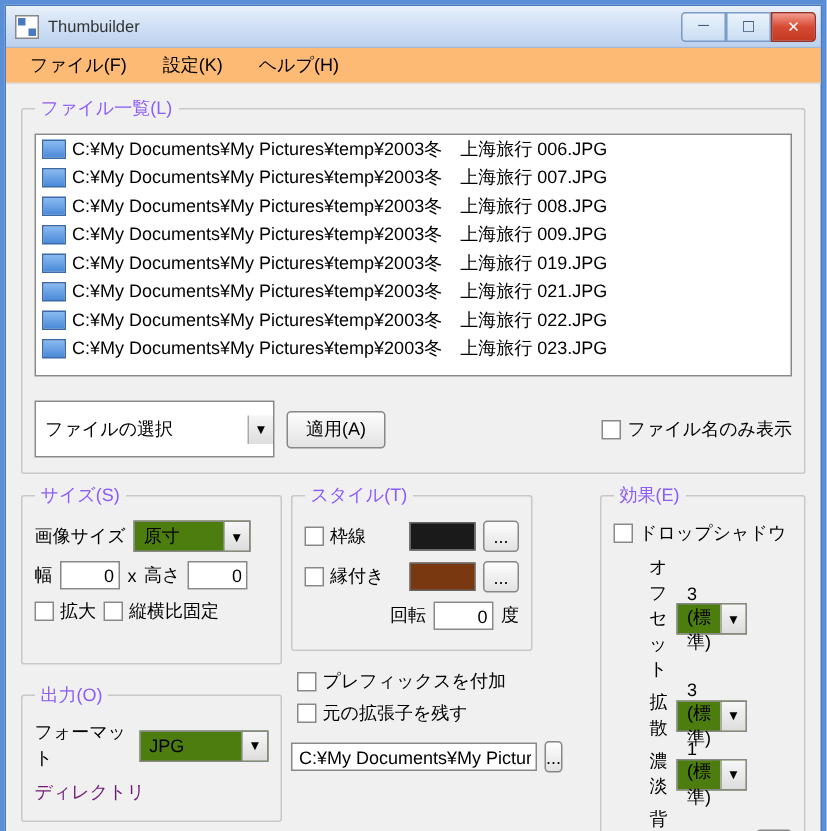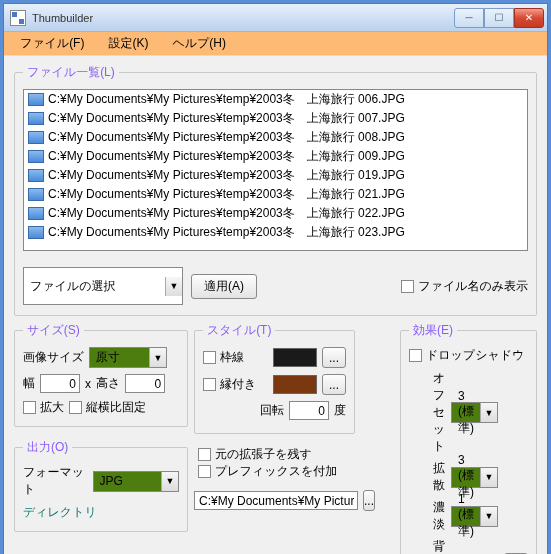--- a/index.html
+++ b/index.html
@@ -36,21 +36,21 @@
 .col-mid { width:161px; }
 .col-right { flex:1;padding-left:39px; }
 .form-row { display:flex; align-items:center; gap:5px; margin-bottom:6px; }
 .num-input { width:40px; height:19px; border:1px solid #888; background:#fff; text-align:right; padding:0 3px; }
 .sel { border:1px solid #888; background:#4d7c0f; height:21px; display:flex; align-items:center; }
 .sel-text { padding:0 6px; flex:1; }
 .swatch { width:44px; height:19px; border:1px solid #666; }
 .swatch.black { background:#1a1a1a; }
 .swatch.brown { background:#7a3810; }
 .swatch.white { background:#fff; }
-.link { color:#0f766e; }
+.link { color:#701a75; }
 .spin { display:flex; flex-direction:column; border:1px solid #888; }
 .spin-b { width:14px; height:9px; background:linear-gradient(to bottom,#f6f6f6,#ddd); display:flex; align-items:center; justify-content:center; font-size:7px; line-height:1; }
 .spin-b:first-child { border-bottom:1px solid #aaa; }
 .effects-grid { display:grid; grid-template-columns:auto 1fr auto; gap:5px 6px; align-items:center; margin-left:16px; }
 </style>
 </head>
 <body>
 
 <div class="window">
   <div class="titlebar">
@@ -132,21 +132,21 @@
               <span class="combo-btn">▼</span>
             </div>
           </div>
           <div class="form-row">
             <span>幅</span>
             <input class="num-input" value="0" style="">
             <span>x</span>
             <span>高さ</span>
             <input class="num-input" value="0" style="">
           </div>
-          <div class="form-row" style="margin-bottom:0">
+          <div class="form-row" style="margin-bottom:16px">
             <label class="chk">
                 <span class="chk-box"></span>
                 <span>拡大</span>
               </label>
             <label class="chk">
                 <span class="chk-box"></span>
                 <span>縦横比固定</span>
               </label>
           </div>
         </fieldset>
@@ -187,27 +187,27 @@
             <div class="swatch brown"></div>
             <button class="btn-sm">...</button>
           </div>
           <div class="form-row" style="margin-bottom:0; justify-content:flex-end">
             <span>回転</span>
             <input class="num-input" value="0" style="">
             <span>度</span>
           </div>
         </fieldset>
         <div style="padding:6px 4px 0 4px">
+          <label class="chk" style="margin-bottom:4px">
+              <span class="chk-box"></span>
+              <span>プレフィックスを付加</span>
+            </label>
           <label class="chk">
               <span class="chk-box"></span>
               <span>元の拡張子を残す</span>
-            </label>
-          <label class="chk" style="margin-bottom:4px">
-              <span class="chk-box"></span>
-              <span>プレフィックスを付加</span>
             </label>
         </div>
         <div class="form-row" style="margin-top:10px">
           <input class="num-input" style="width: 210px; text-align: left; padding-left: 4px;" value="C:¥My Documents¥My Pictures¥Thumb">
           <button class="btn-sm">...</button>
         </div>
       </div>
 
       <div class="col-right">
         <fieldset>

